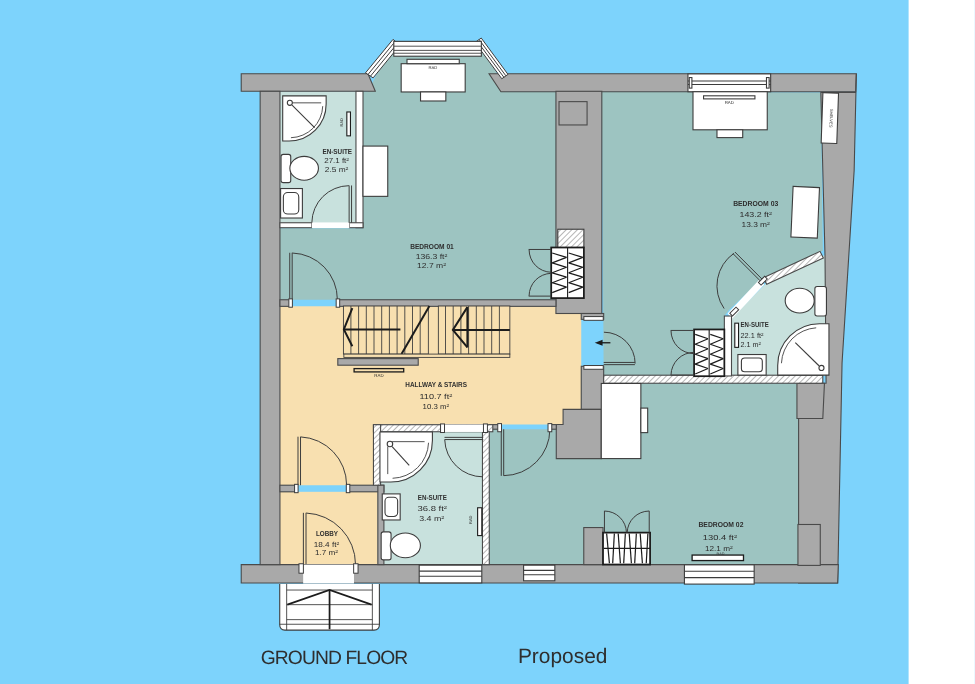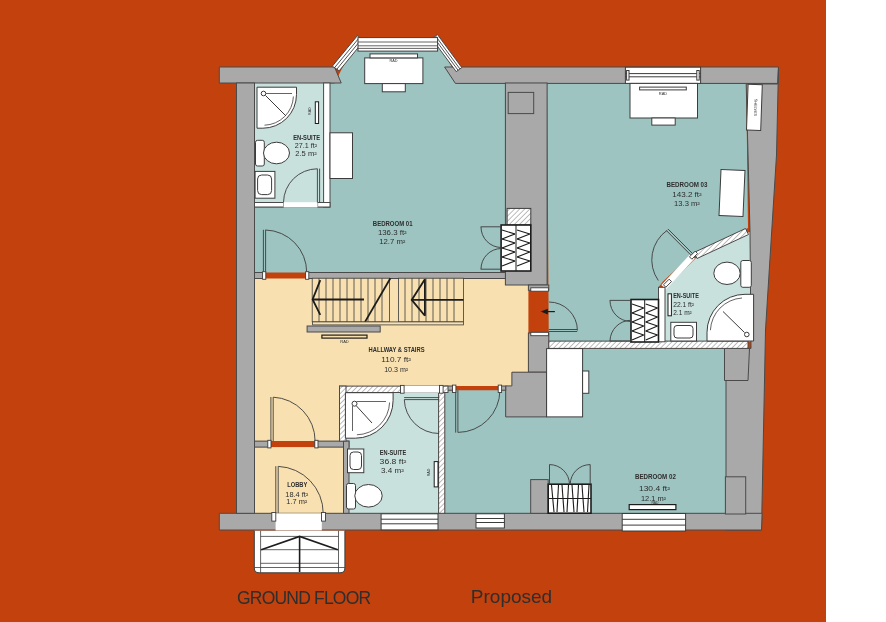--- a/index.html
+++ b/index.html
@@ -1,16 +1,16 @@
 <!DOCTYPE html>
 <html><head>
 <meta charset="utf-8">
 <style>
   html,body{margin:0;padding:0;background:#ffffff;}
-  .page{position:relative;width:826px;height:622px;background:#c2410c;overflow:hidden;}
+  .page{position:relative;width:826px;height:622px;background:#7dd3fc;overflow:hidden;}
   svg{position:absolute;left:0;top:0;}
   text{font-family:"Liberation Sans",sans-serif;fill:#2e2e2e;}
 </style>
 </head>
 <body>
 <div class="page">
 <svg width="886" height="622" viewBox="0 0 886 622">
 <defs>
   <pattern id="hatch" width="3.6" height="3.6" patternTransform="rotate(45)" patternUnits="userSpaceOnUse">
     <rect width="3.6" height="3.6" fill="#ffffff"></rect>

